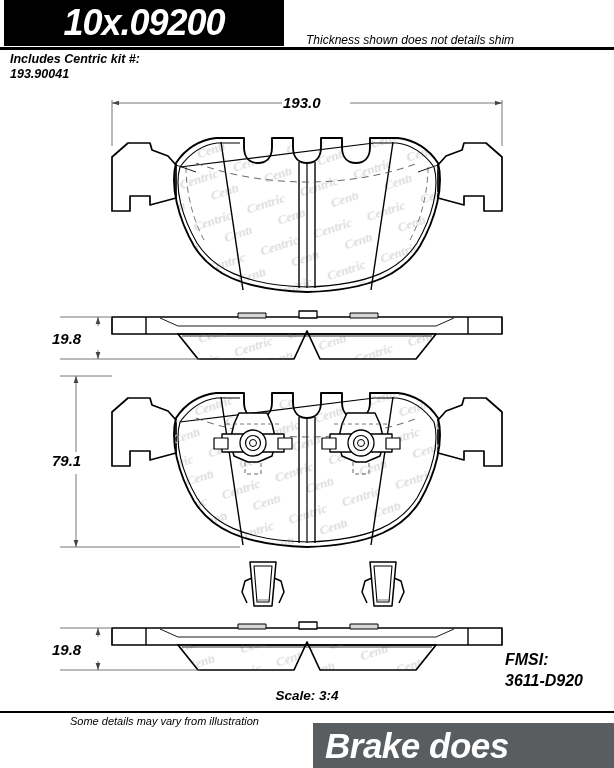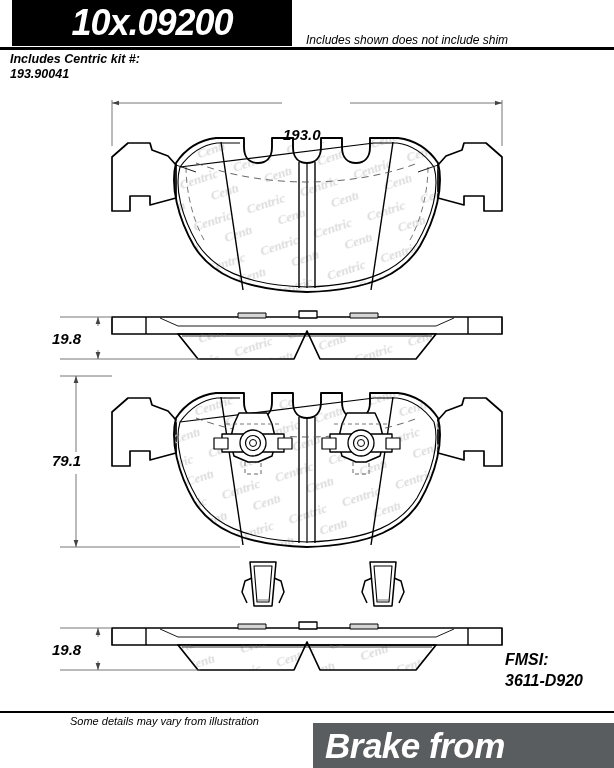--- a/index.html
+++ b/index.html
@@ -4,21 +4,21 @@
 <style>
   html,body{margin:0;padding:0;background:#fff;}
   body{
     width:614px;height:768px;position:relative;overflow:hidden;
     font-family:"Liberation Sans", sans-serif;color:#000;
   }
   #sheet{position:absolute;left:0;top:0;width:614px;height:768px;}
 
   
   .part-box{
-    position:absolute;left:12px;top:0;width:280px;height:46px;background:#000;
+    position:absolute;left:4px;top:0;width:280px;height:46px;background:#000;
     display:flex;align-items:center;justify-content:center;
   }
   .part-no{
     color:#fff;font-weight:bold;font-style:italic;font-size:36px;
     letter-spacing:-1px;font-family:"Liberation Sans", sans-serif;
     line-height:1;white-space:nowrap;
   }
   .shim-note{
     position:absolute;left:306px;top:33px;width:300px;
     font-style:italic;font-size:12px;text-align:left;white-space:nowrap;
@@ -67,21 +67,21 @@
 </style>
 </head>
 <body>
 
 <div id="sheet">
 
   <div class="part-box">
     <div class="part-no">10x.09200</div>
   </div>
 
-  <div class="shim-note">Includes shown does not include shim</div>
+  <div class="shim-note">Thickness shown does not details shim</div>
   <div class="hdr-rule"></div>
 
   <div class="hw-kit">
     <span>Includes Centric kit #:</span>
     <span>193.90041</span>
   </div>
 
   <svg width="614" height="768" viewBox="0 0 614 768" style="position:absolute;left:0;top:0;">
     <defs>
 
@@ -293,30 +293,31 @@
         <line x1="76" y1="474" x2="76" y2="547" marker-end="url(#ar-s)"></line>
 
         <line x1="60" y1="628" x2="112" y2="628"></line>
         <line x1="60" y1="670" x2="200" y2="670"></line>
         <line x1="98" y1="628" x2="98" y2="637" marker-start="url(#ar-e)"></line>
         <line x1="98" y1="661" x2="98" y2="670" marker-end="url(#ar-s)"></line>
       </g>
     </g>
   </svg>
 
-  <div class="dim-label" style="left:283px;top:94px;margin-top:32px;">193.0</div>
+  <div class="dim-label" style="left:283px;top:94px;">193.0</div>
   <div class="dim-label" style="left:52px;top:330px;">19.8</div>
   <div class="dim-label" style="left:52px;top:452px;">79.1</div>
   <div class="dim-label" style="left:52px;top:641px;">19.8</div>
 
   <div class="fmsi">
     <span>FMSI:</span>
     <span>3611-D920</span>
   </div>
 
+  <div class="scale-lbl">Scale: 3:4</div>
 
   <div class="ftr-rule"></div>
   <div class="vary-note">Some details may vary from illustration</div>
   <div class="brand-box">
-    <div class="brand-txt">Brake from</div>
+    <div class="brand-txt">Brake does</div>
   </div>
 
 </div>
 
 </body></html>

